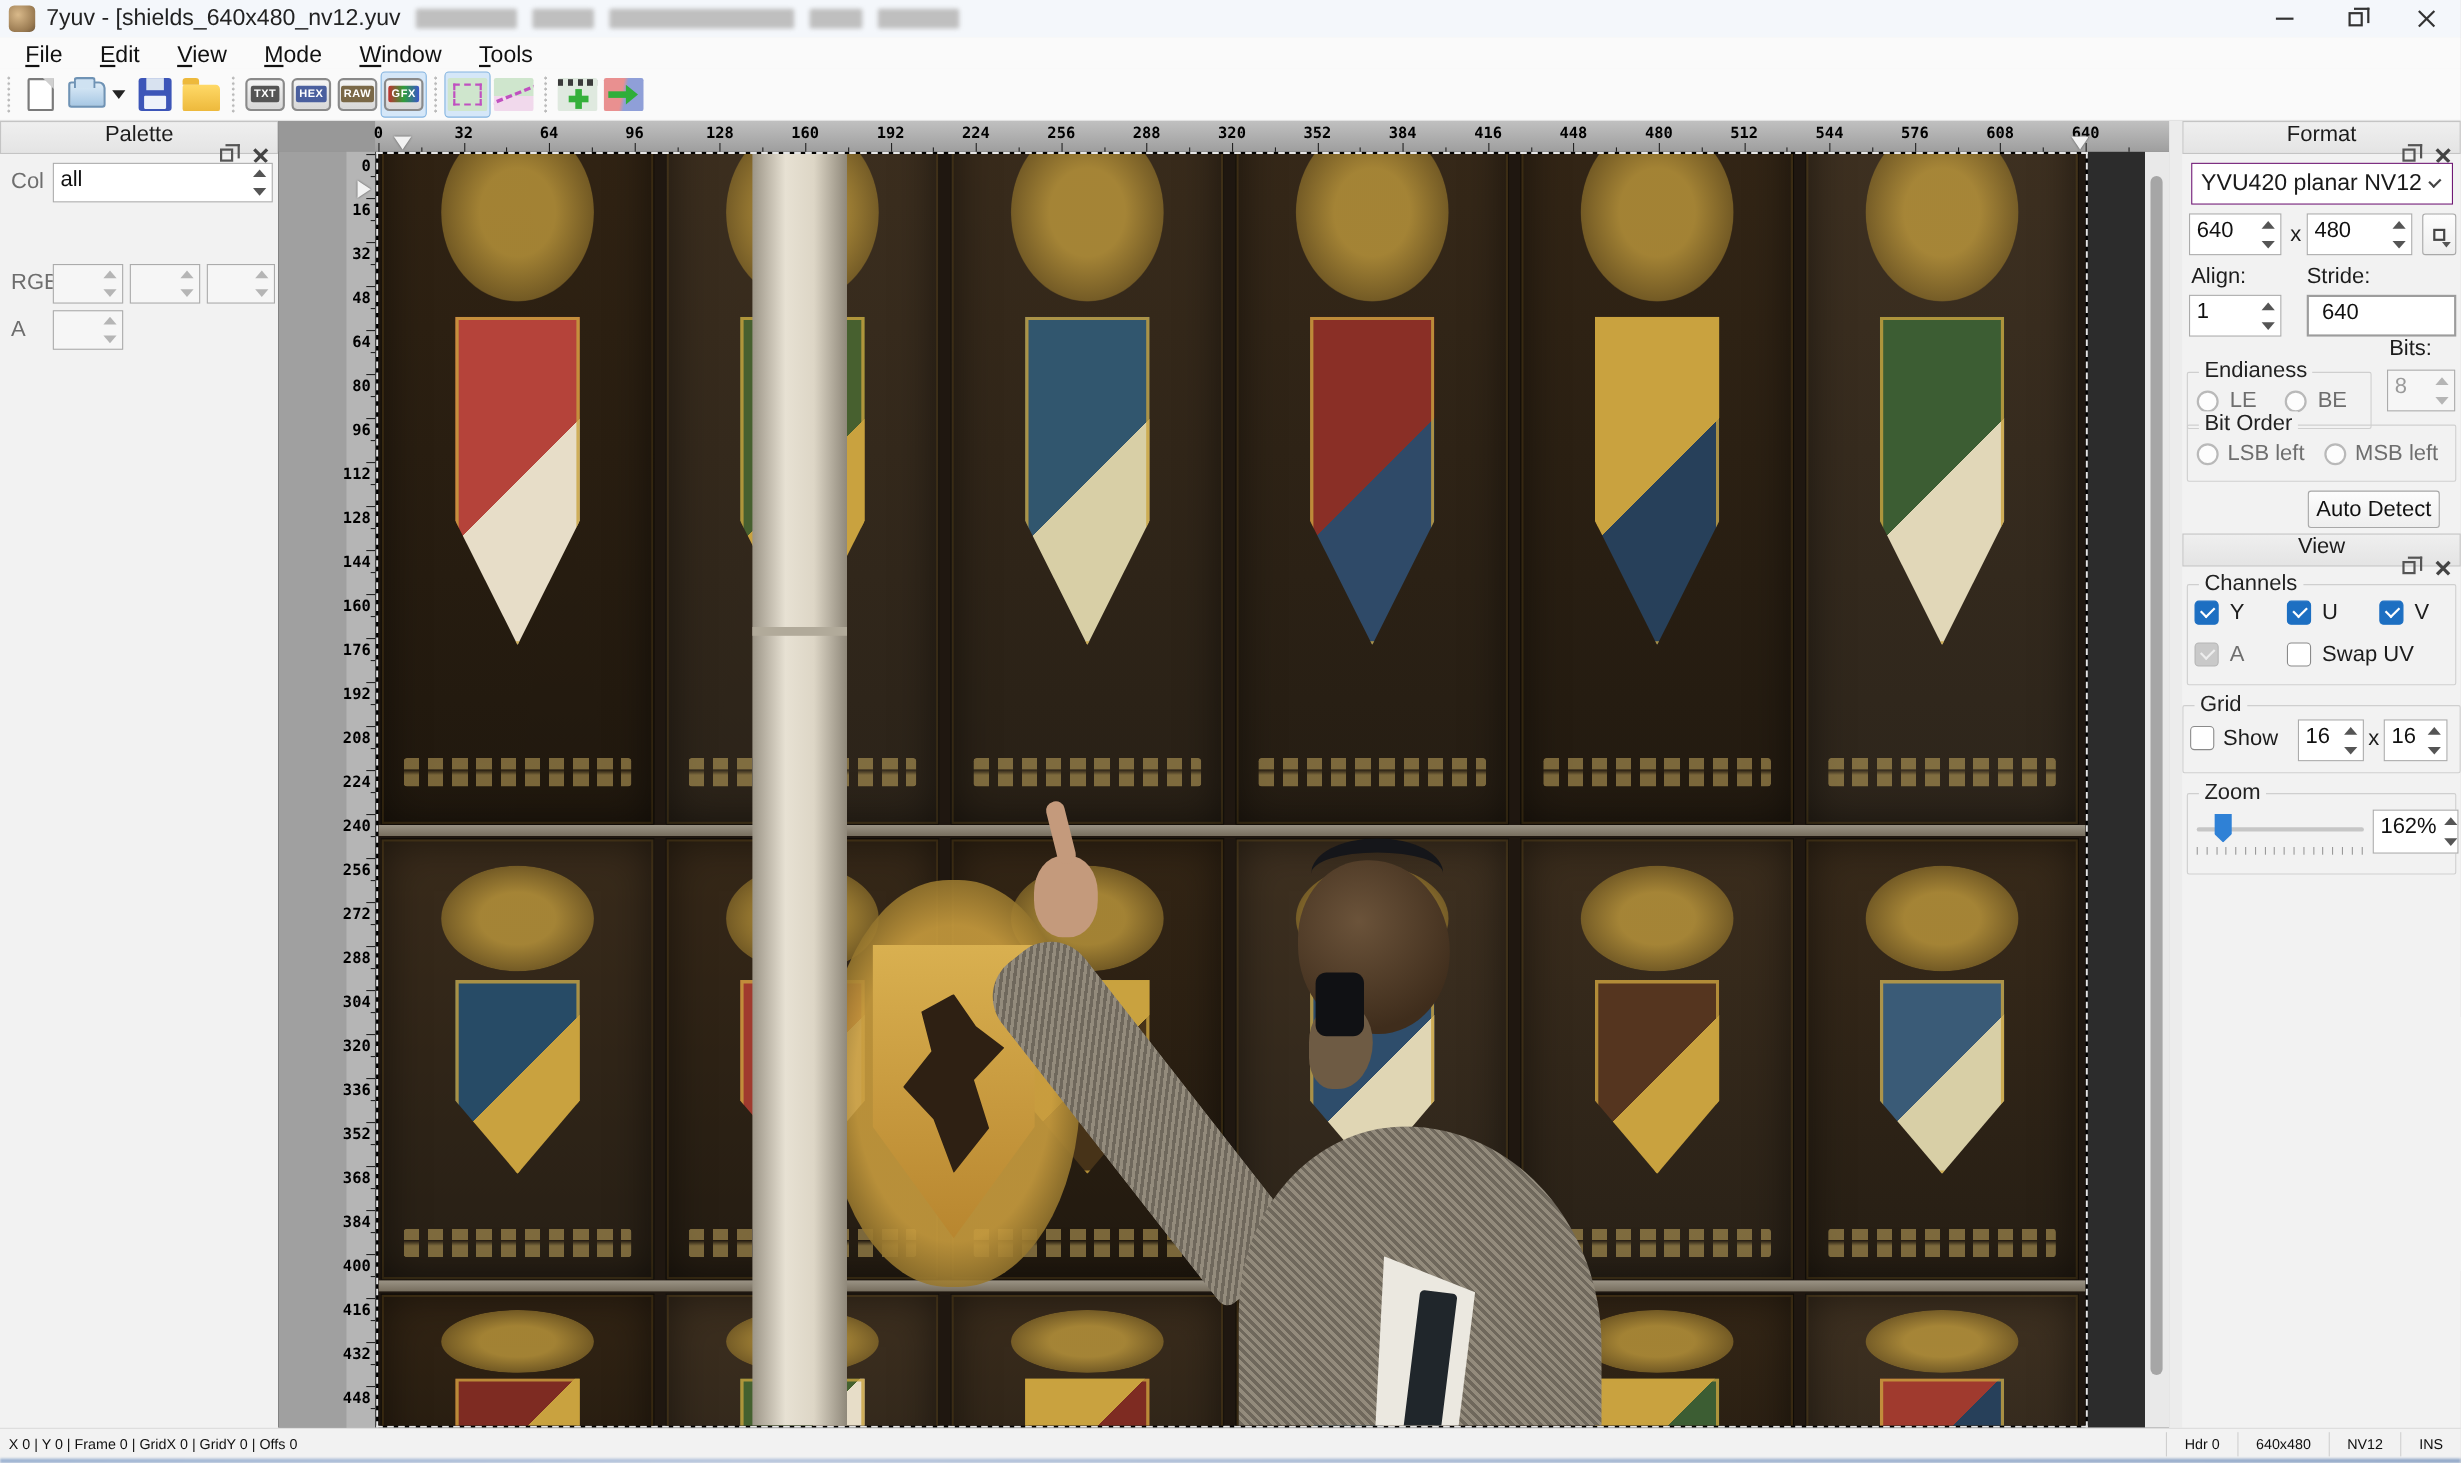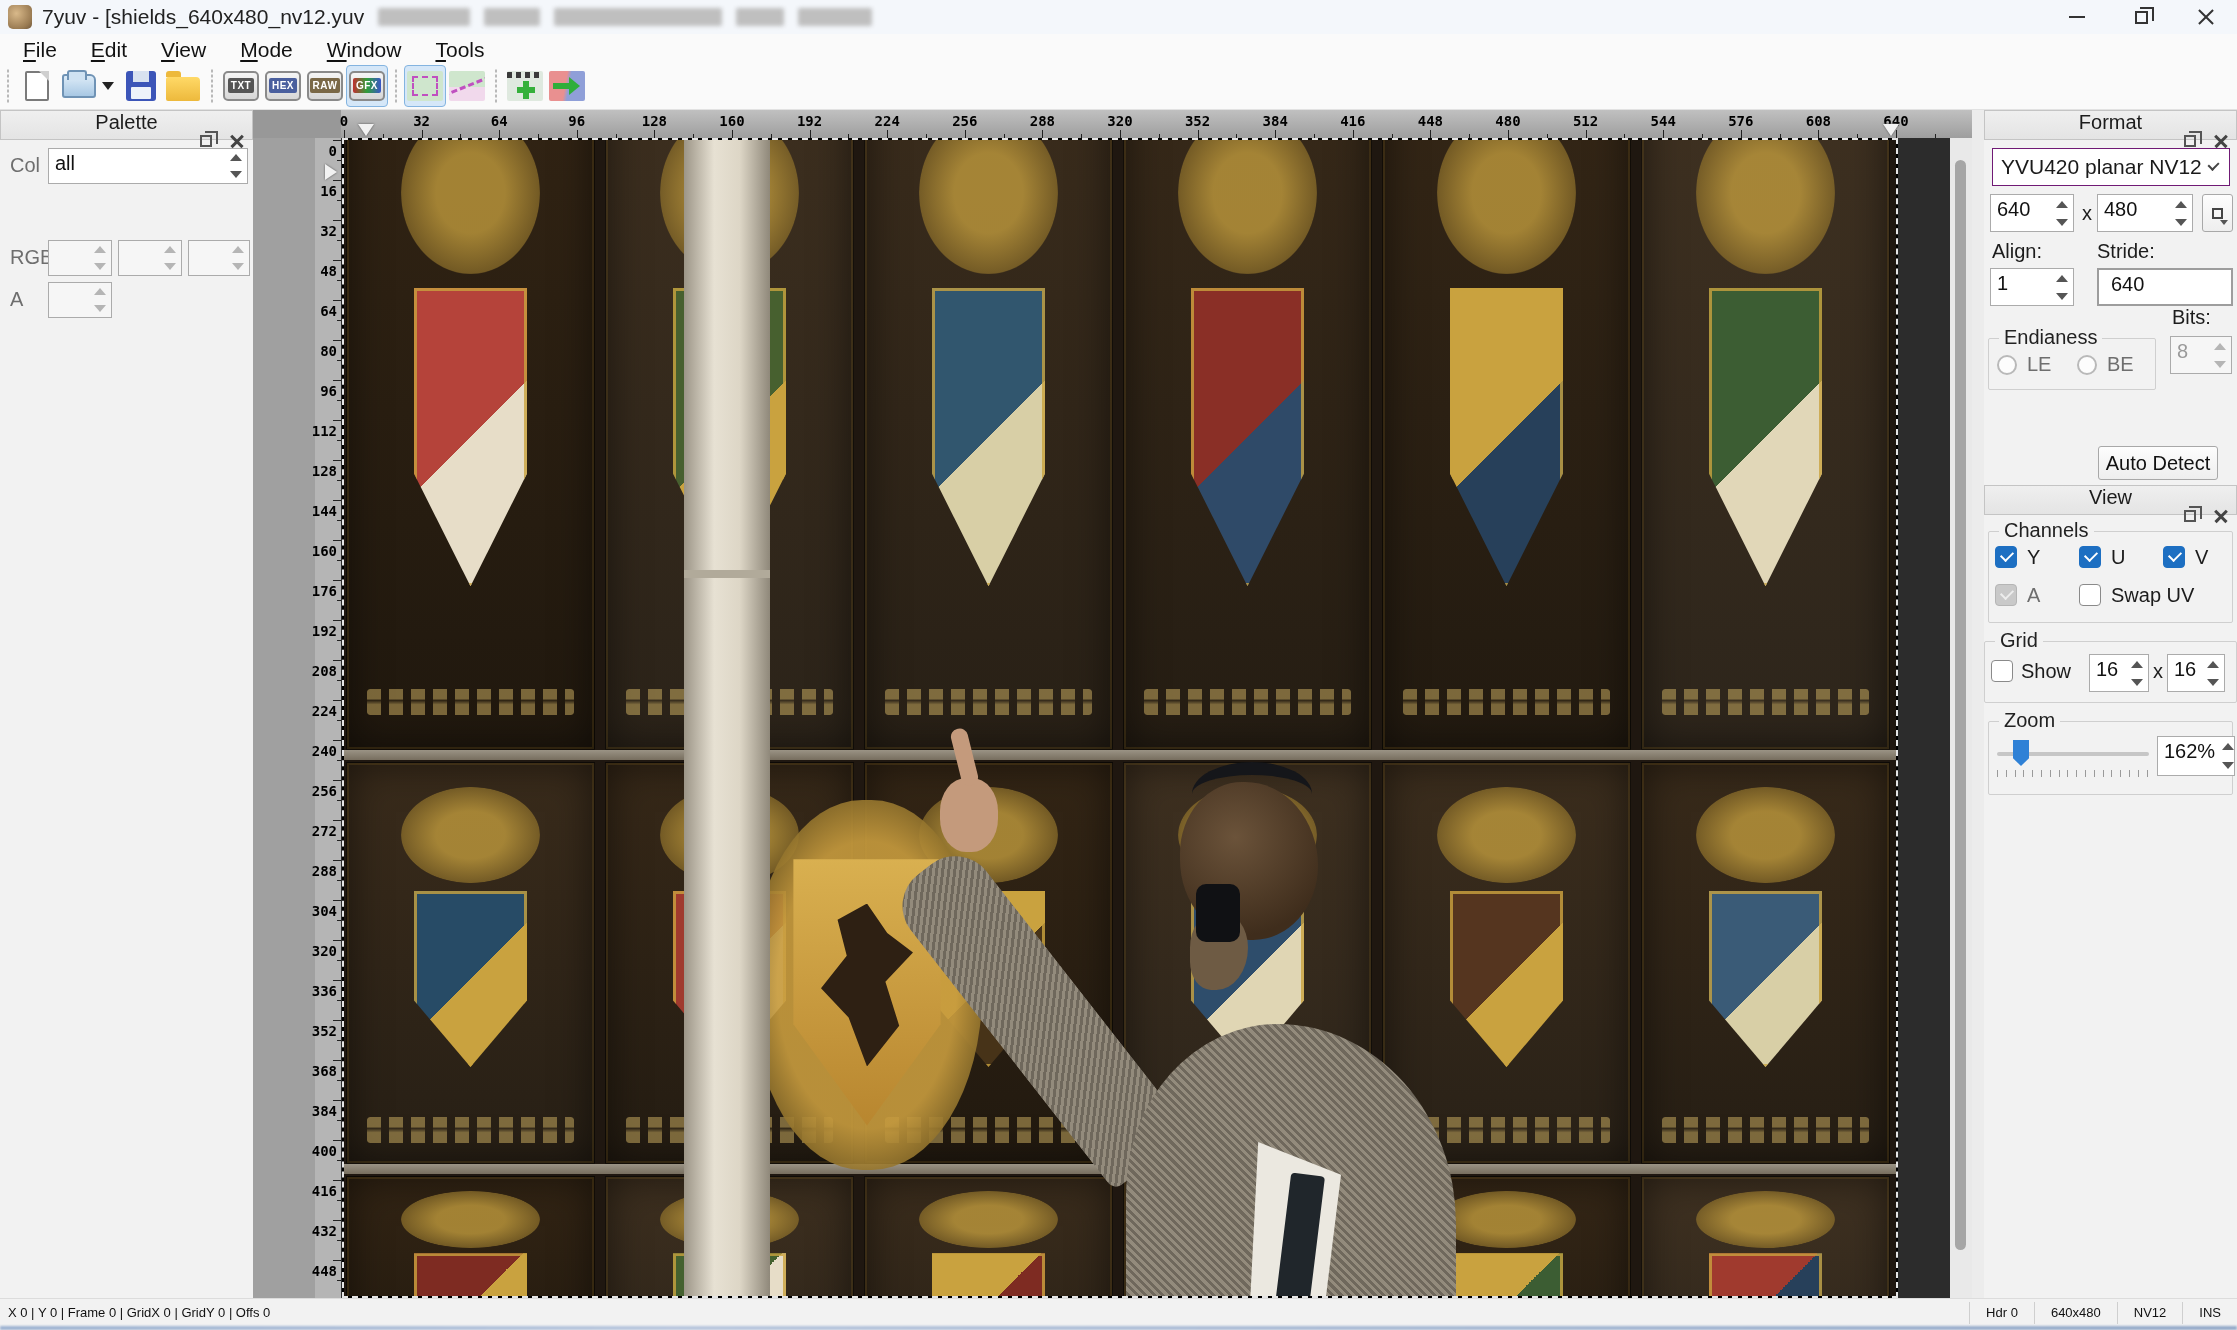--- a/index.html
+++ b/index.html
@@ -704,20 +704,27 @@
       <span class="val">8</span>
       <span class="btns">
           <span class="b">
             <i class="tri-up"></i>
           </span>
           <span class="b">
             <i class="tri-dn"></i>
           </span>
         </span>
     </div>
+    <div class="groupbox" style="left:4px; top:276px; width:245px; height:52px;">
+      <span class="legend">Bit Order</span>
+      <span class="radio" style="left:8px; top:16px;"></span>
+      <span class="plabel" style="left:36px; top:14px;">LSB left</span>
+      <span class="radio" style="left:124px; top:16px;"></span>
+      <span class="plabel" style="left:152px; top:14px;">MSB left</span>
+    </div>
     <div class="btn" style="left:114px; top:336px; width:120px; height:34px;">
       <span>Auto Detect</span>
     </div>
   </div>
 
   <div style="position:relative; height:835px; margin-top:22px;">
     <div class="dock-header">
       <span>View</span>
       <span class="dock-icons">
         <span class="float-ic"></span>

